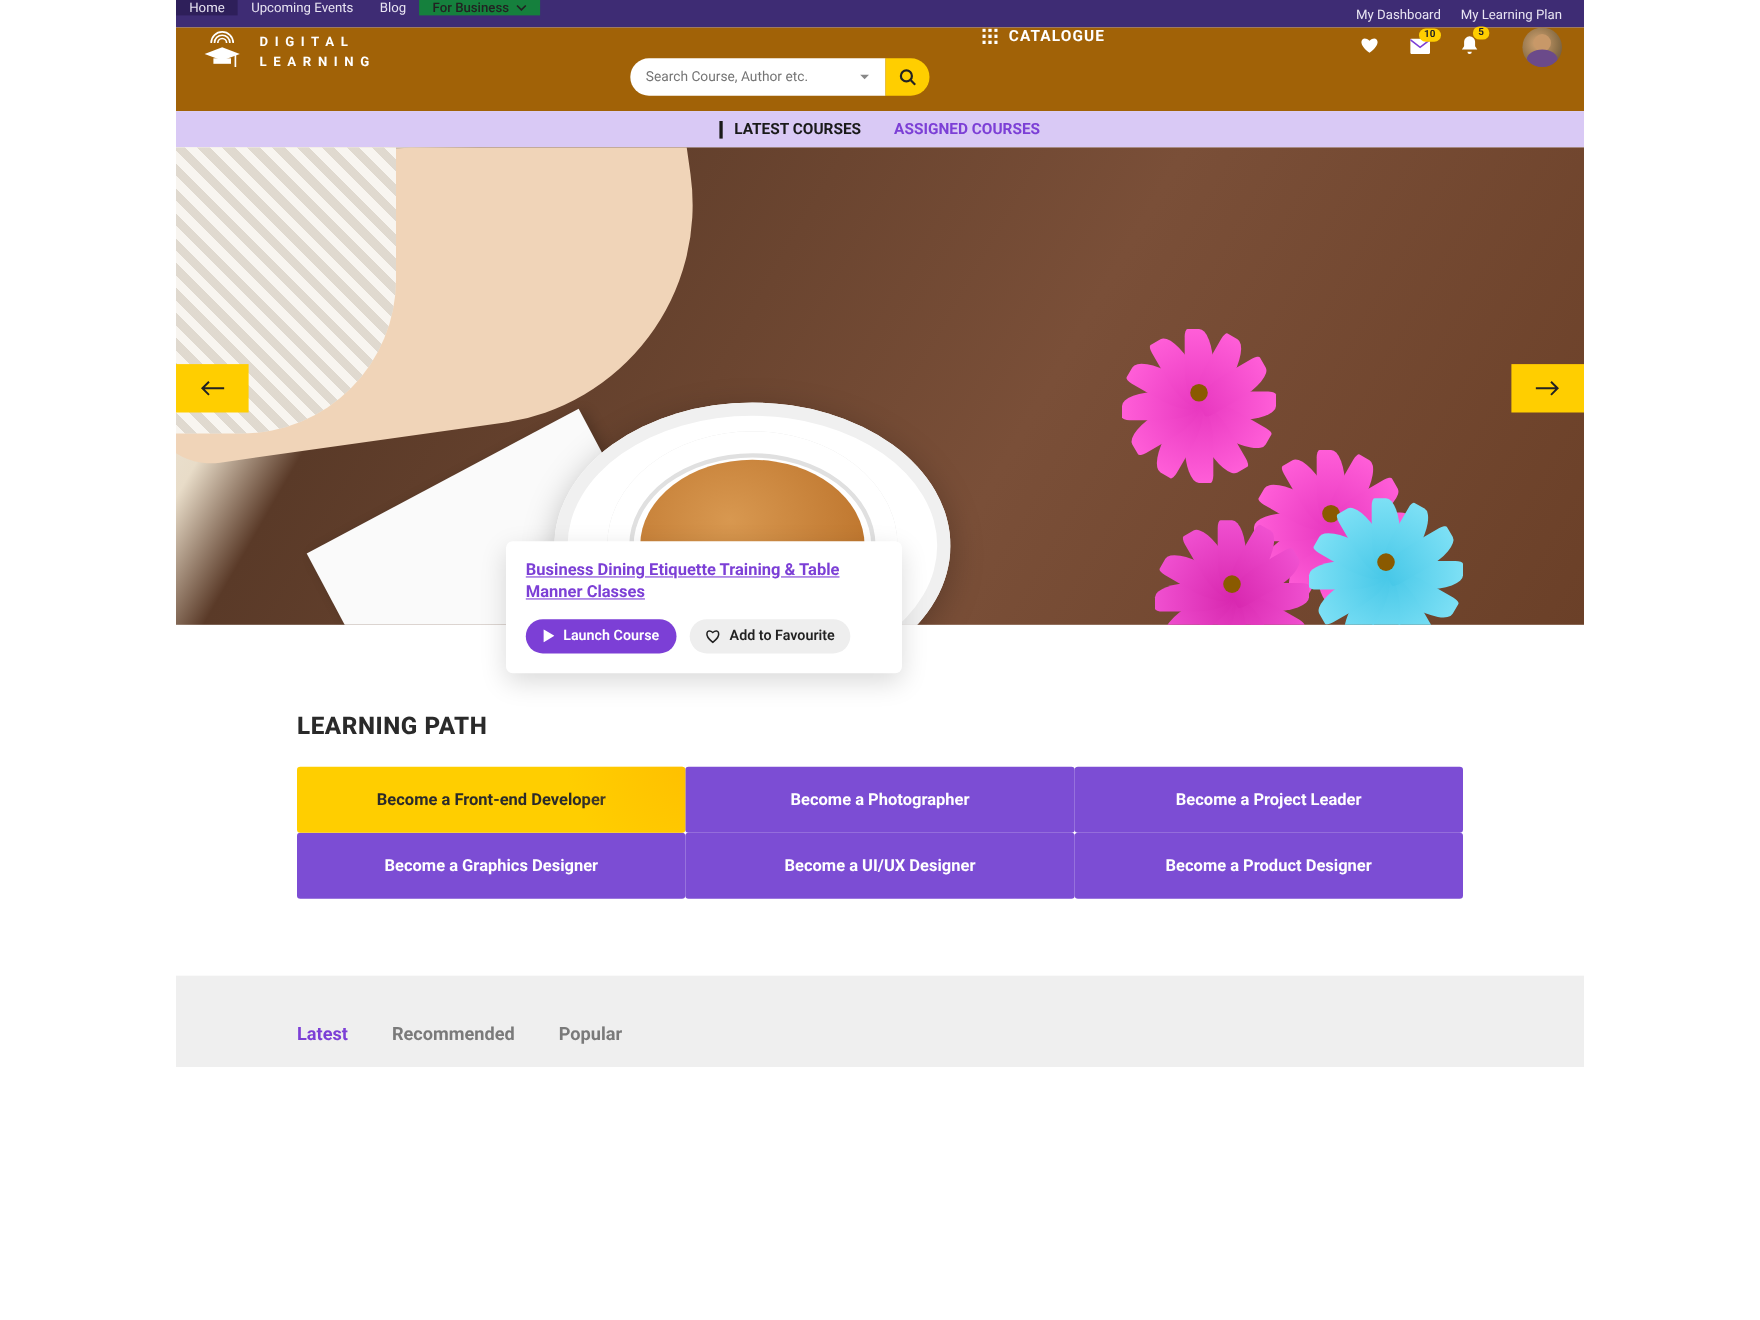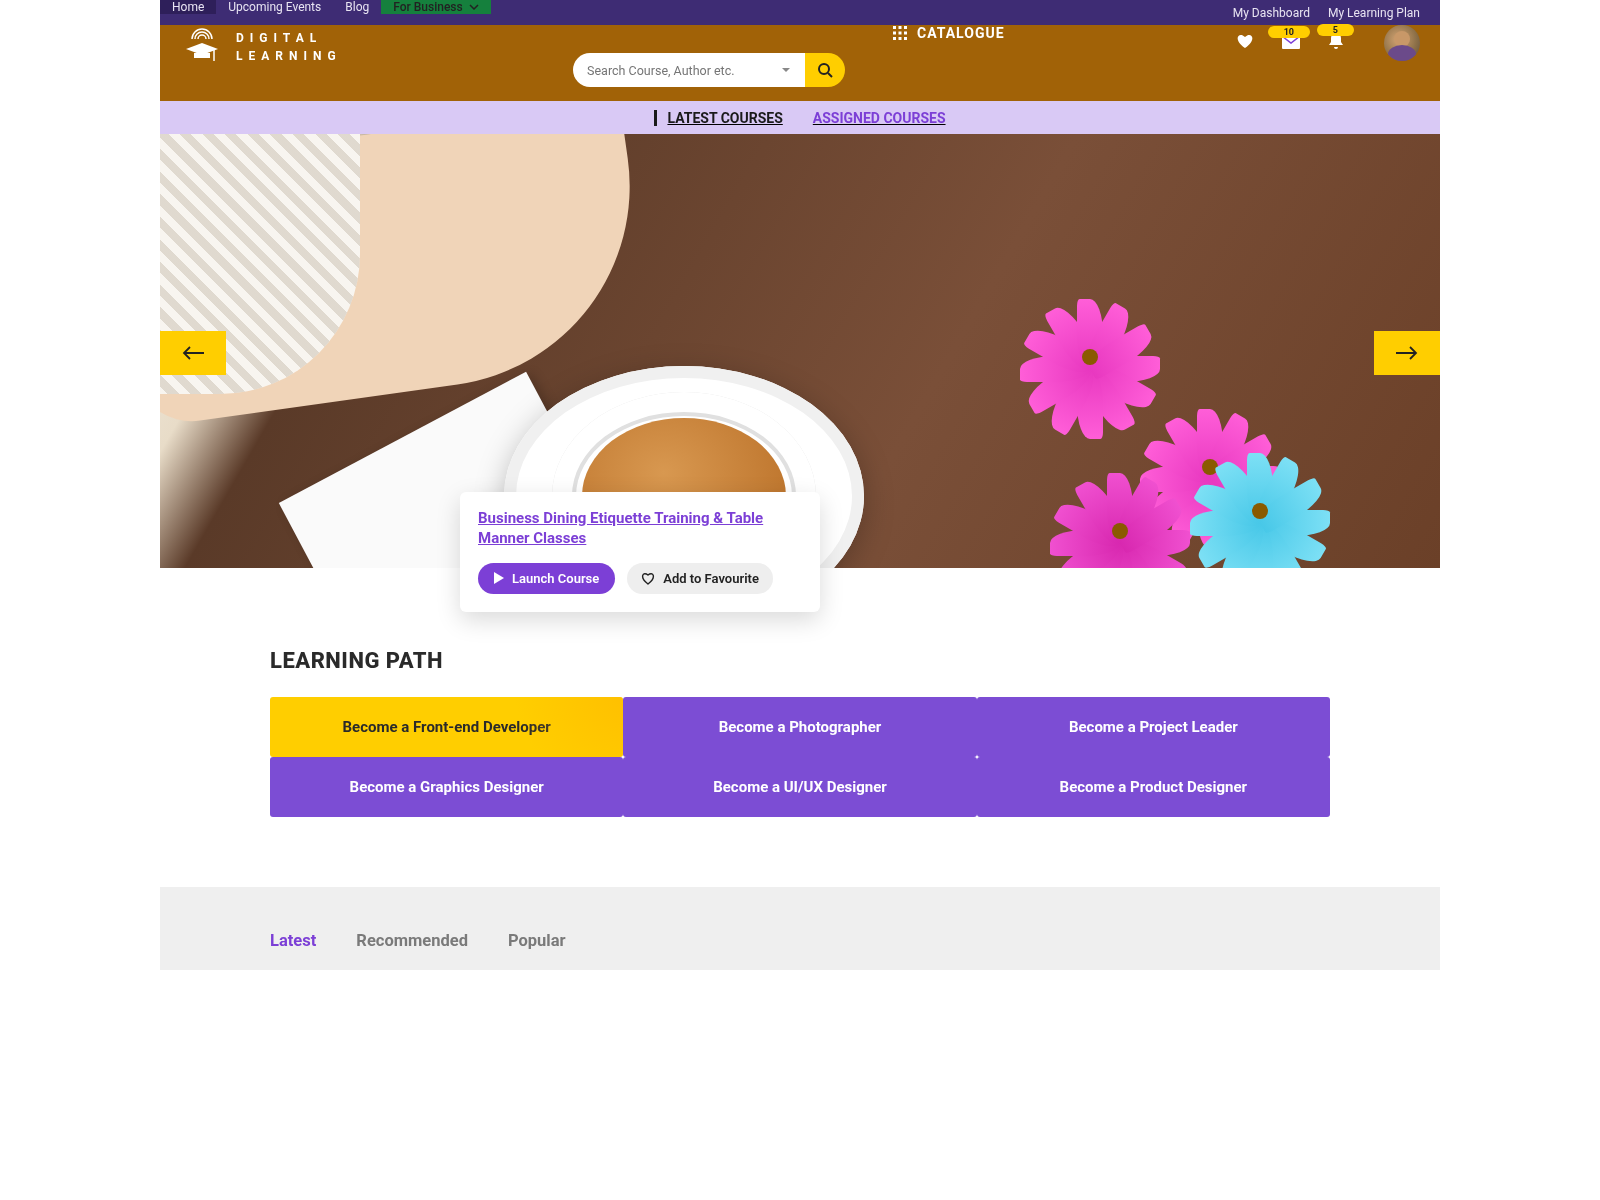--- a/index.html
+++ b/index.html
@@ -18,26 +18,26 @@
 .logo { display: flex; align-items: center; gap: 12px; color: #fff; }
 .logo-mark { width: 44px; height: 44px; position: relative; }
 .logo-text { letter-spacing: 6px; font-size: 12px; font-weight: 700; line-height: 1.5; }
 .search-wrap { margin-left: auto; display: flex; align-items: center; margin-top: 28px; }
 .search-box { display: flex; align-items: center; background: #fff; border-radius: 20px 0 0 20px; height: 34px; width: 232px; padding: 0 14px; }
 .search-box input { border: none; outline: none; font-size: 12.5px; flex: 1; color: #888; }
 .search-btn { background: #ffce00; height: 34px; width: 40px; border-radius: 0 20px 20px 0; display: flex; align-items: center; justify-content: center; cursor: pointer; }
 .catalogue { display: flex; align-items: center; gap: 10px; color: #fff; font-weight: 700; letter-spacing: 1px; font-size: 14px; margin-left: 48px; cursor: pointer; }
 .header-icons { margin-left: auto; display: flex; align-items: center; gap: 28px; }
 .icon-wrap { position: relative; cursor: pointer; }
-.badge { position: absolute; top: -8px; right: -10px; background: #ffce00; color: #222; font-size: 9px; font-weight: 700; border-radius: 10px; padding: 1px 16px; min-width: 14px; text-align: center; }
+.badge { position: absolute; top: -8px; right: -10px; background: #ffce00; color: #222; font-size: 9px; font-weight: 700; border-radius: 10px; padding: 1px 5px; min-width: 14px; text-align: center; }
 .avatar { width: 36px; height: 36px; border-radius: 50%; background: radial-gradient(circle at 40% 40%, #d4a574 0%, #8b6f47 60%, #5a4a3a 100%); cursor: pointer; margin-left: 12px; overflow: hidden; position: relative; }
 .avatar::before { content:''; position:absolute; top:6px; left:10px; width:16px; height:16px; border-radius:50%; background:#c89868; }
 .avatar::after { content:''; position:absolute; bottom:-2px; left:4px; width:28px; height:18px; border-radius:50% 50% 0 0; background:#6b4a8a; }
 
-.subnav { background: #d9c9f5; height: 33px; display: flex; align-items: center; justify-content: center; gap: 30px; font-size: 14px; font-weight: 700; text-decoration: underline; }
+.subnav { background: #d9c9f5; height: 33px; display: flex; align-items: center; justify-content: center; gap: 30px; font-size: 14px; font-weight: 700; }
 .subnav .tab { color: #7c3fd6; cursor: pointer; }
 .subnav .tab.active { color: #1a1a1a; border-left: 3px solid #1a1a1a; padding-left: 10px; }
 
 .hero { position: relative; height: 434px; background: linear-gradient(120deg, #f5f0e8 0%, #e8dcc8 12%, #5a3a28 18%, #6b4530 40%, #7a4f38 60%, #6b4028 100%); overflow: visible; }
 .hero-nav { position: absolute; top: 197px; width: 66px; height: 44px; background: #ffce00; display: flex; align-items: center; justify-content: center; cursor: pointer; z-index: 3; }
 .hero-nav.left { left: 0; }
 .hero-nav.right { right: 0; }
 
 .hero-scene { position: absolute; inset: 0; overflow: hidden; }
 .arm { position: absolute; top: 0; left: -40px; width: 520px; height: 260px; background: #f0d4b8; border-radius: 0 0 200px 60px; transform: rotate(-8deg); }

